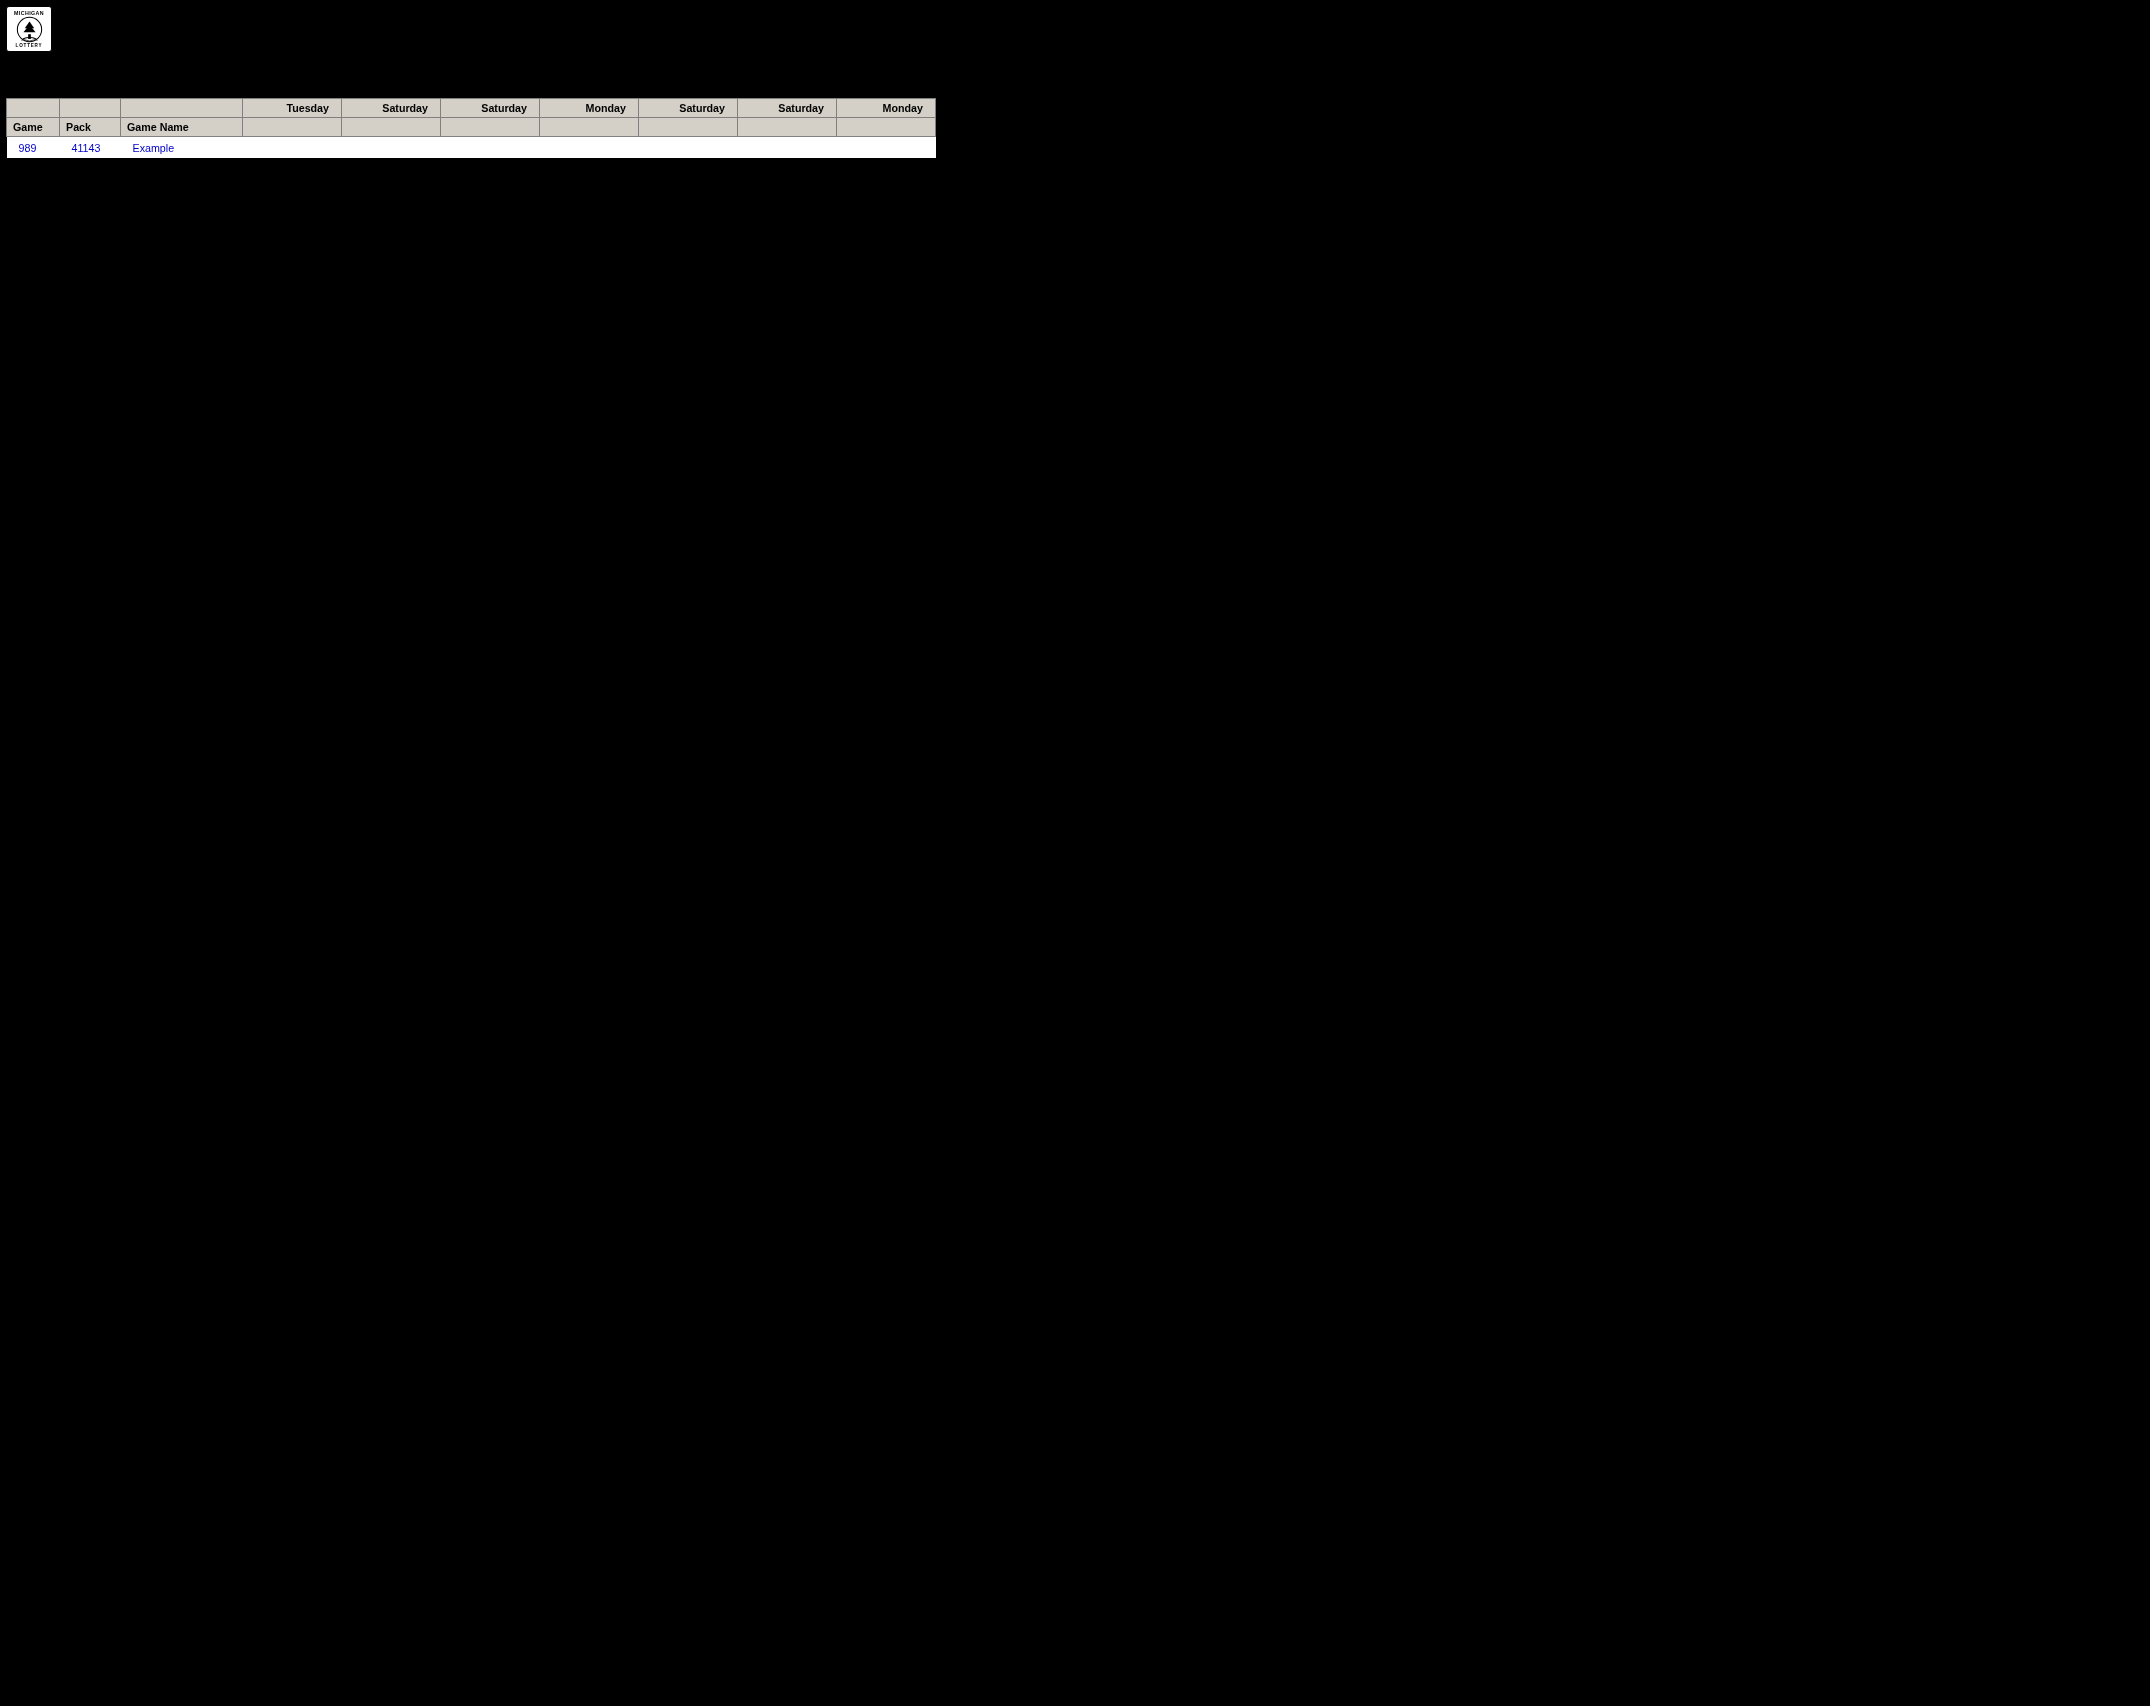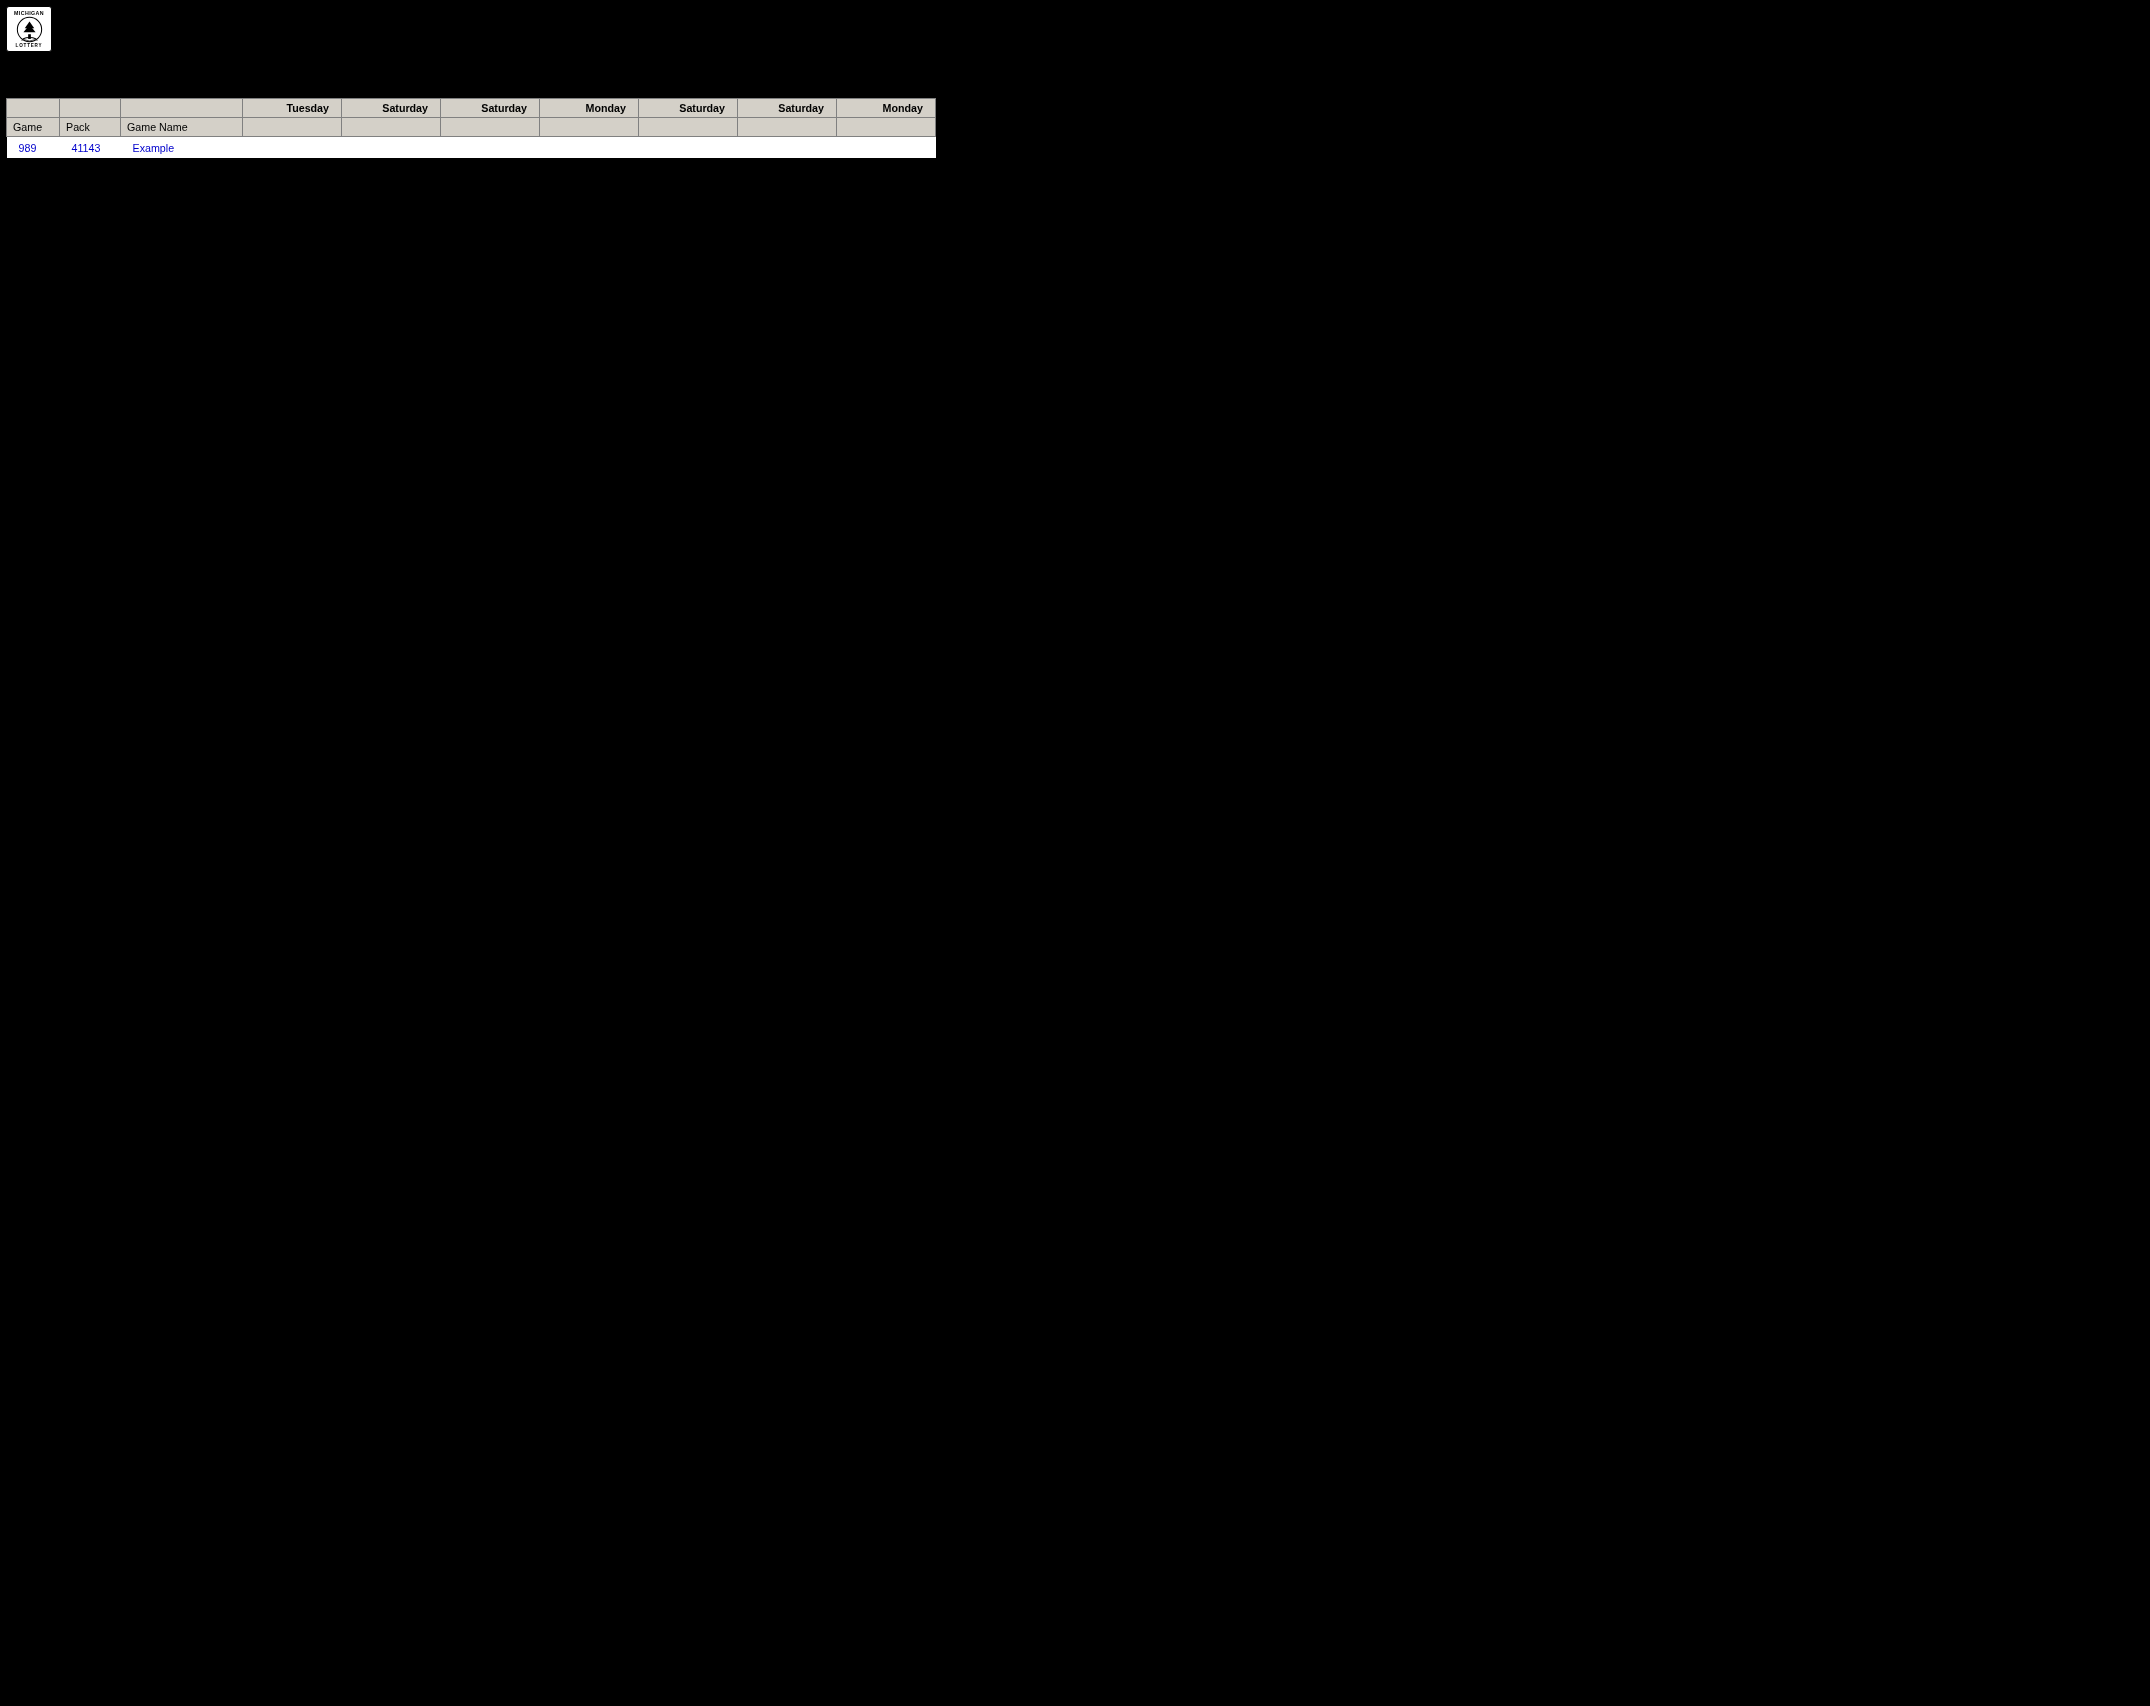--- a/index.html
+++ b/index.html
@@ -80,21 +80,21 @@
     .header-row-top th.empty-cell {
       background-color: #d4d0c8;
       border: 0.8px solid #808080;
       width: 53px;
     }
 
     .header-row-bottom th {
       background-color: #d4d0c8;
       border: 0.8px solid #808080;
       padding: 3px 6px;
-      font-weight: normal;
+      font-weight: bold;
       font-size: 10.7px;
       text-align: left;
       color: #000000;
     }
 
     .data-row td {
       background-color: #ffffff;
       border: none;
       padding: 4.6px 12px;
       color: #0000cc;

